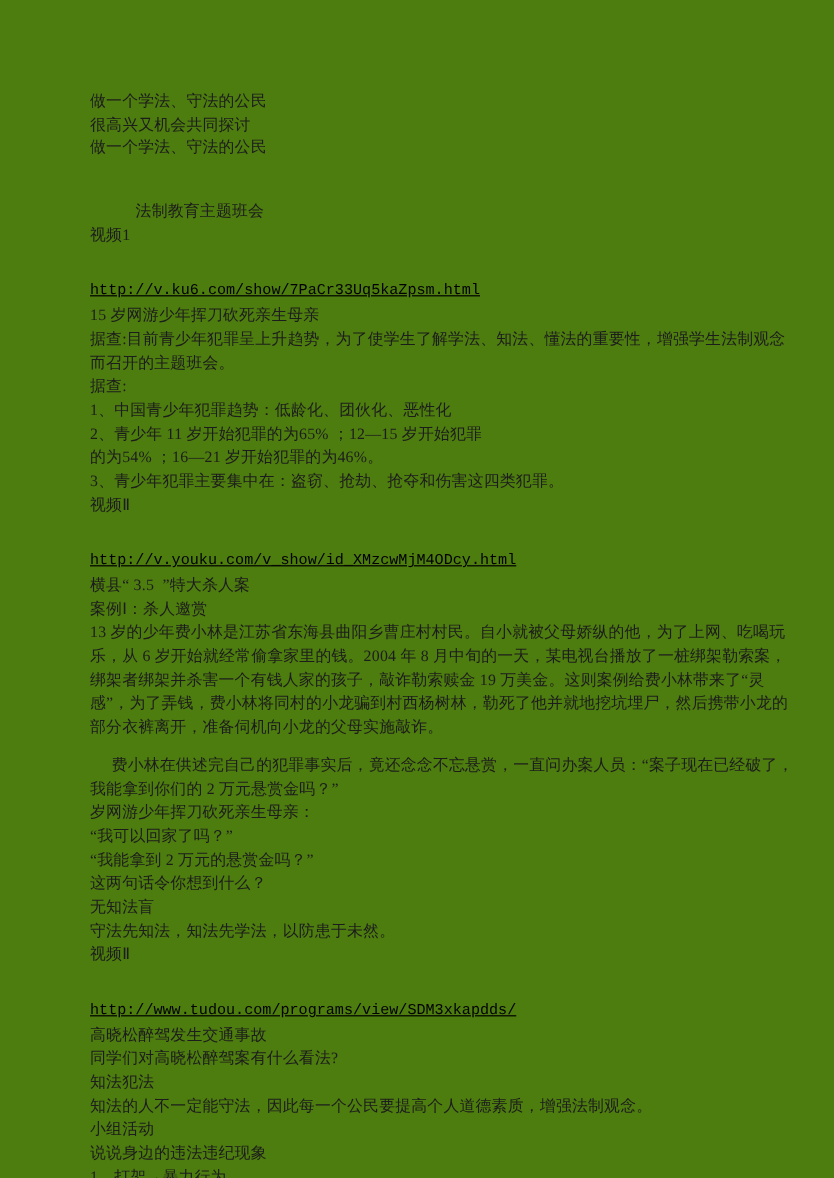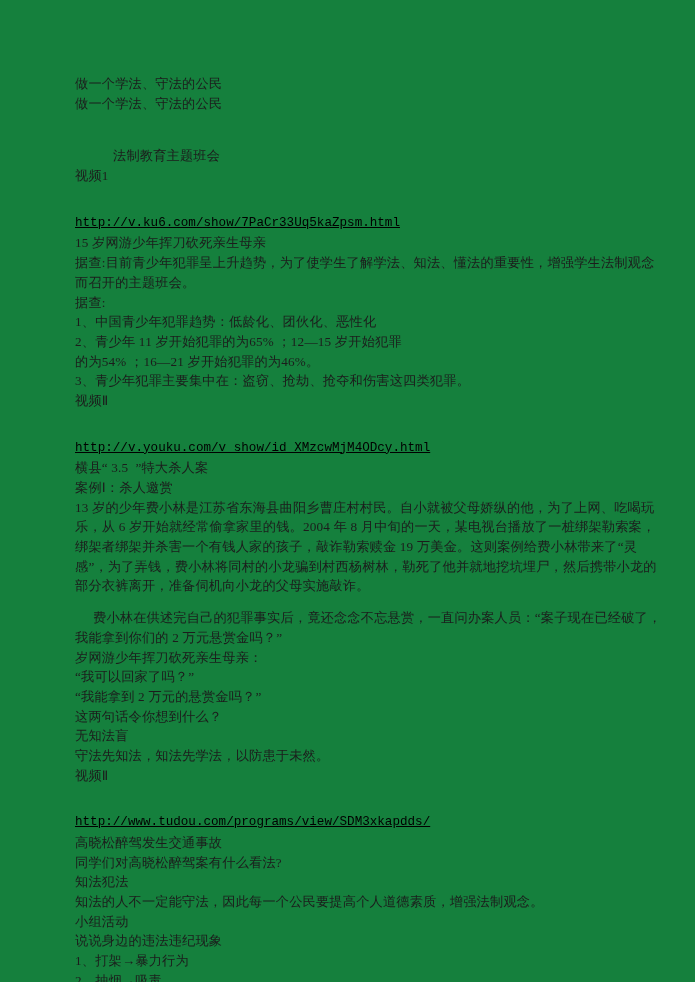--- a/index.html
+++ b/index.html
@@ -13,21 +13,21 @@
     overflow: hidden;
   }
   .page {
     box-sizing: border-box;
     width: 695px;
     height: 982px;
     padding: 74px 22px 0 75px;
     font-family: "Liberation Serif", serif;
     font-size: 13.2px;
     color: #1c1c1c;
-    background: #15803d;
+    background: #4d7c0f;
   }
   .ln {
     display: block;
     height: 19.7px;
     line-height: 19.7px;
     white-space: pre;
     letter-spacing: 0.2px;
   }
   .ln.center-title {
     padding-left: 38px;
@@ -44,20 +44,21 @@
     font-size: 12.6px;
     letter-spacing: 0;
     margin-top: 28px;
   }
 </style>
 </head>
 <body>
 
 <div class="page">
   <div class="ln">做一个学法、守法的公民</div>
+  <div class="ln">很高兴又机会共同探讨</div>
   <div class="ln">做一个学法、守法的公民</div>
   <div class="ln center-title">法制教育主题班会</div>
   <div class="ln">视频1</div>
   <a class="ln link" href="#">http://v.ku6.com/show/7PaCr33Uq5kaZpsm.html</a>
   <div class="ln">15 岁网游少年挥刀砍死亲生母亲</div>
   <div class="ln">据查:目前青少年犯罪呈上升趋势，为了使学生了解学法、知法、懂法的重要性，增强学生法制观念</div>
   <div class="ln">而召开的主题班会。</div>
   <div class="ln">据查:</div>
   <div class="ln">1、中国青少年犯罪趋势：低龄化、团伙化、恶性化</div>
   <div class="ln">2、青少年 11 岁开始犯罪的为65% ；12—15 岁开始犯罪</div>

